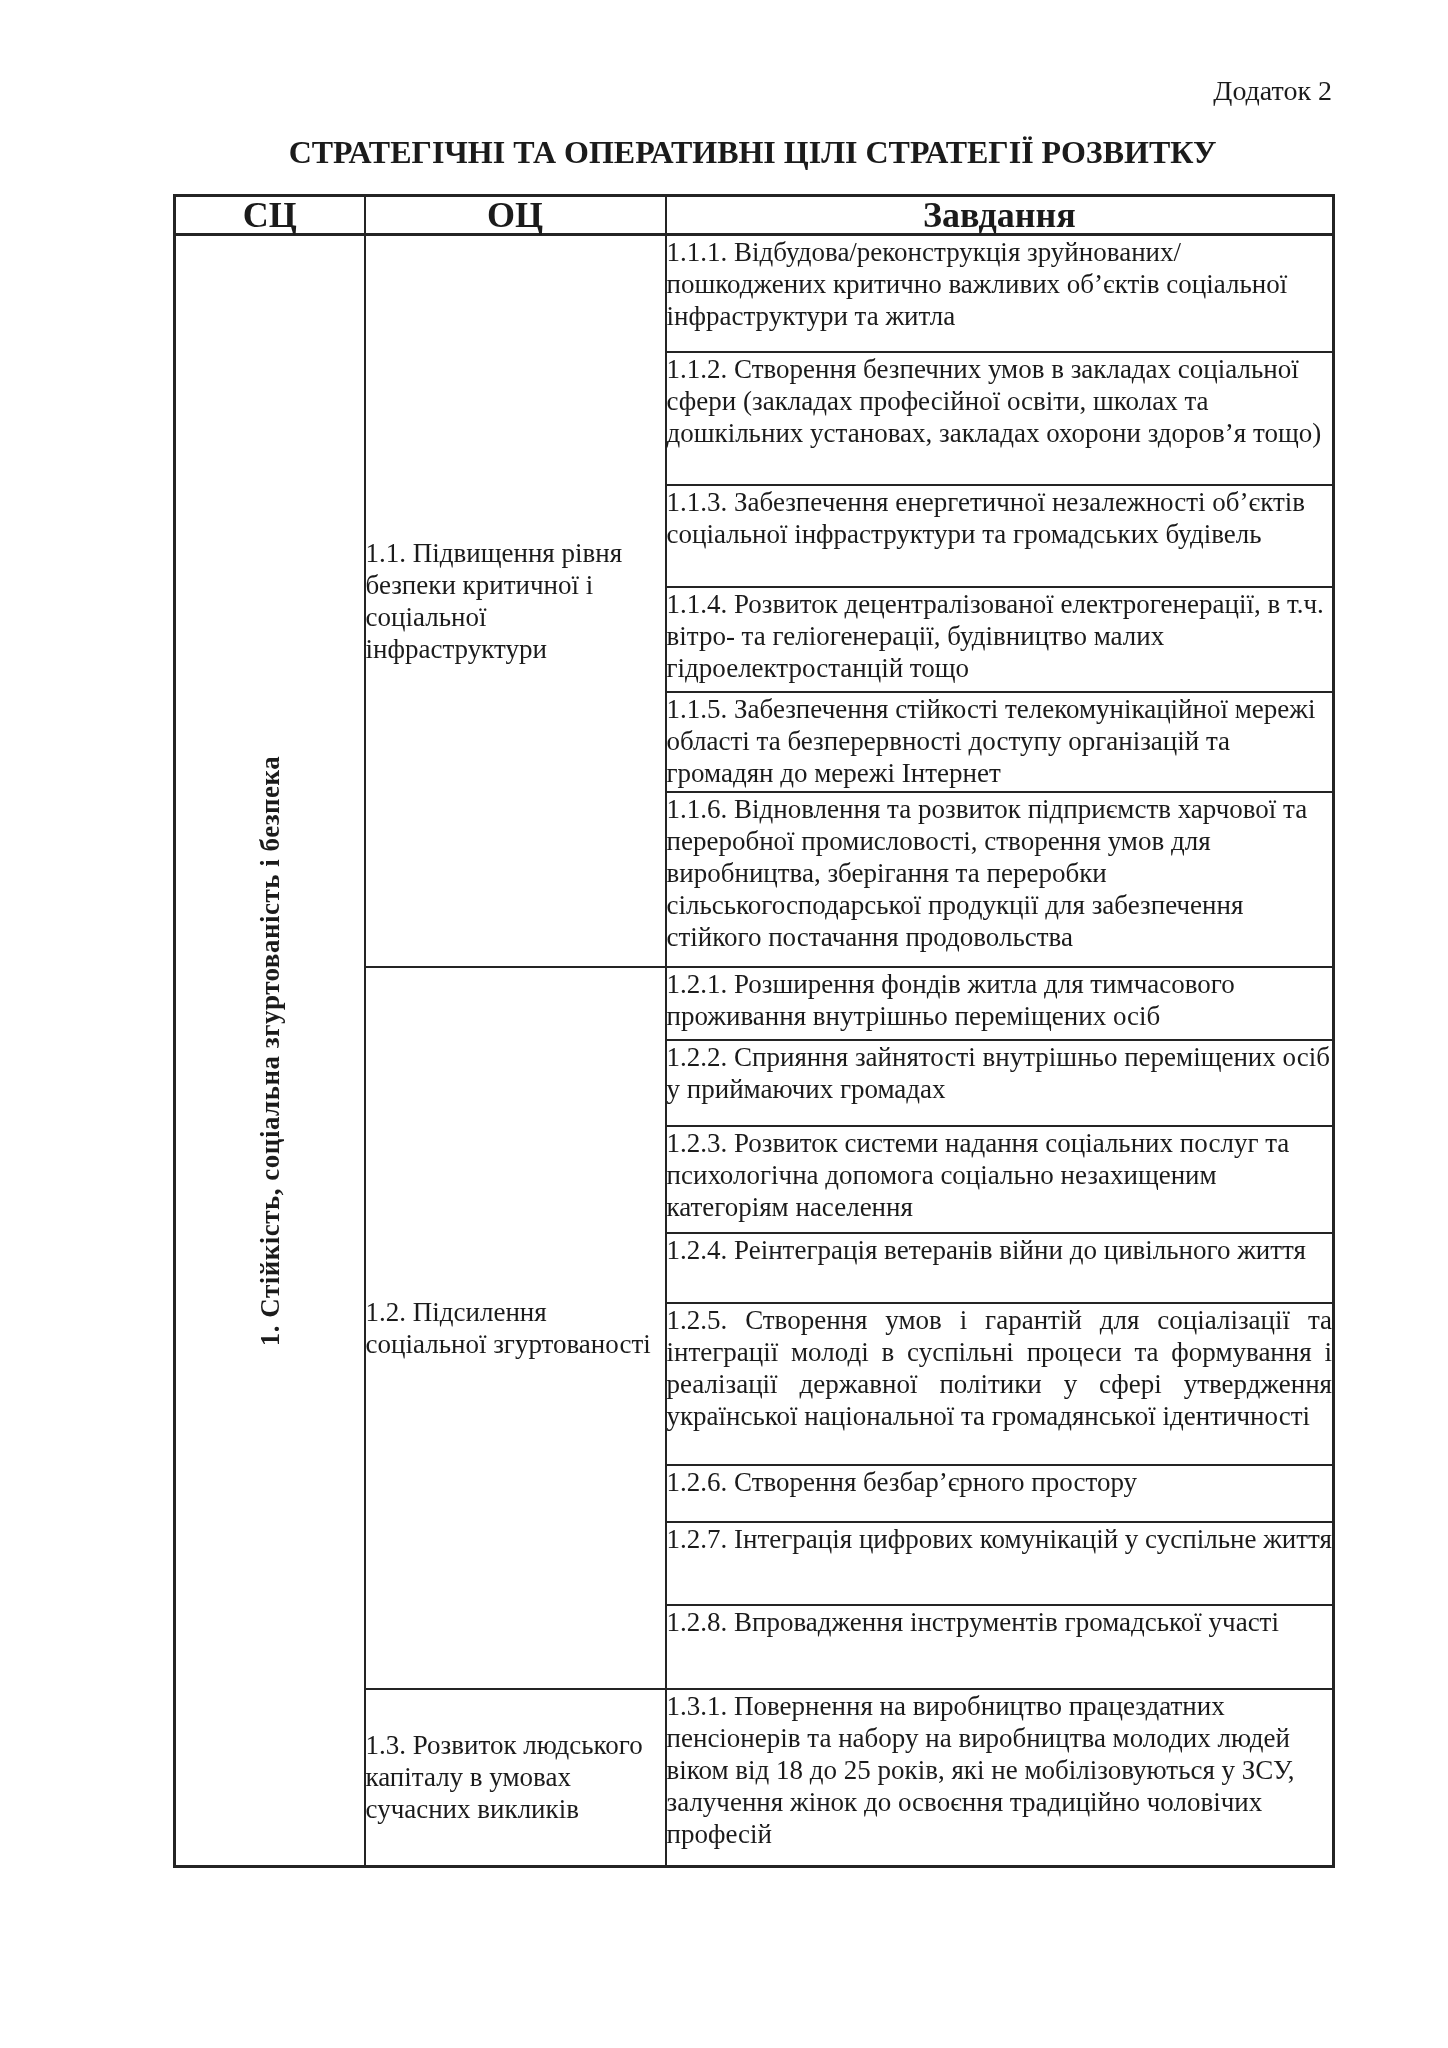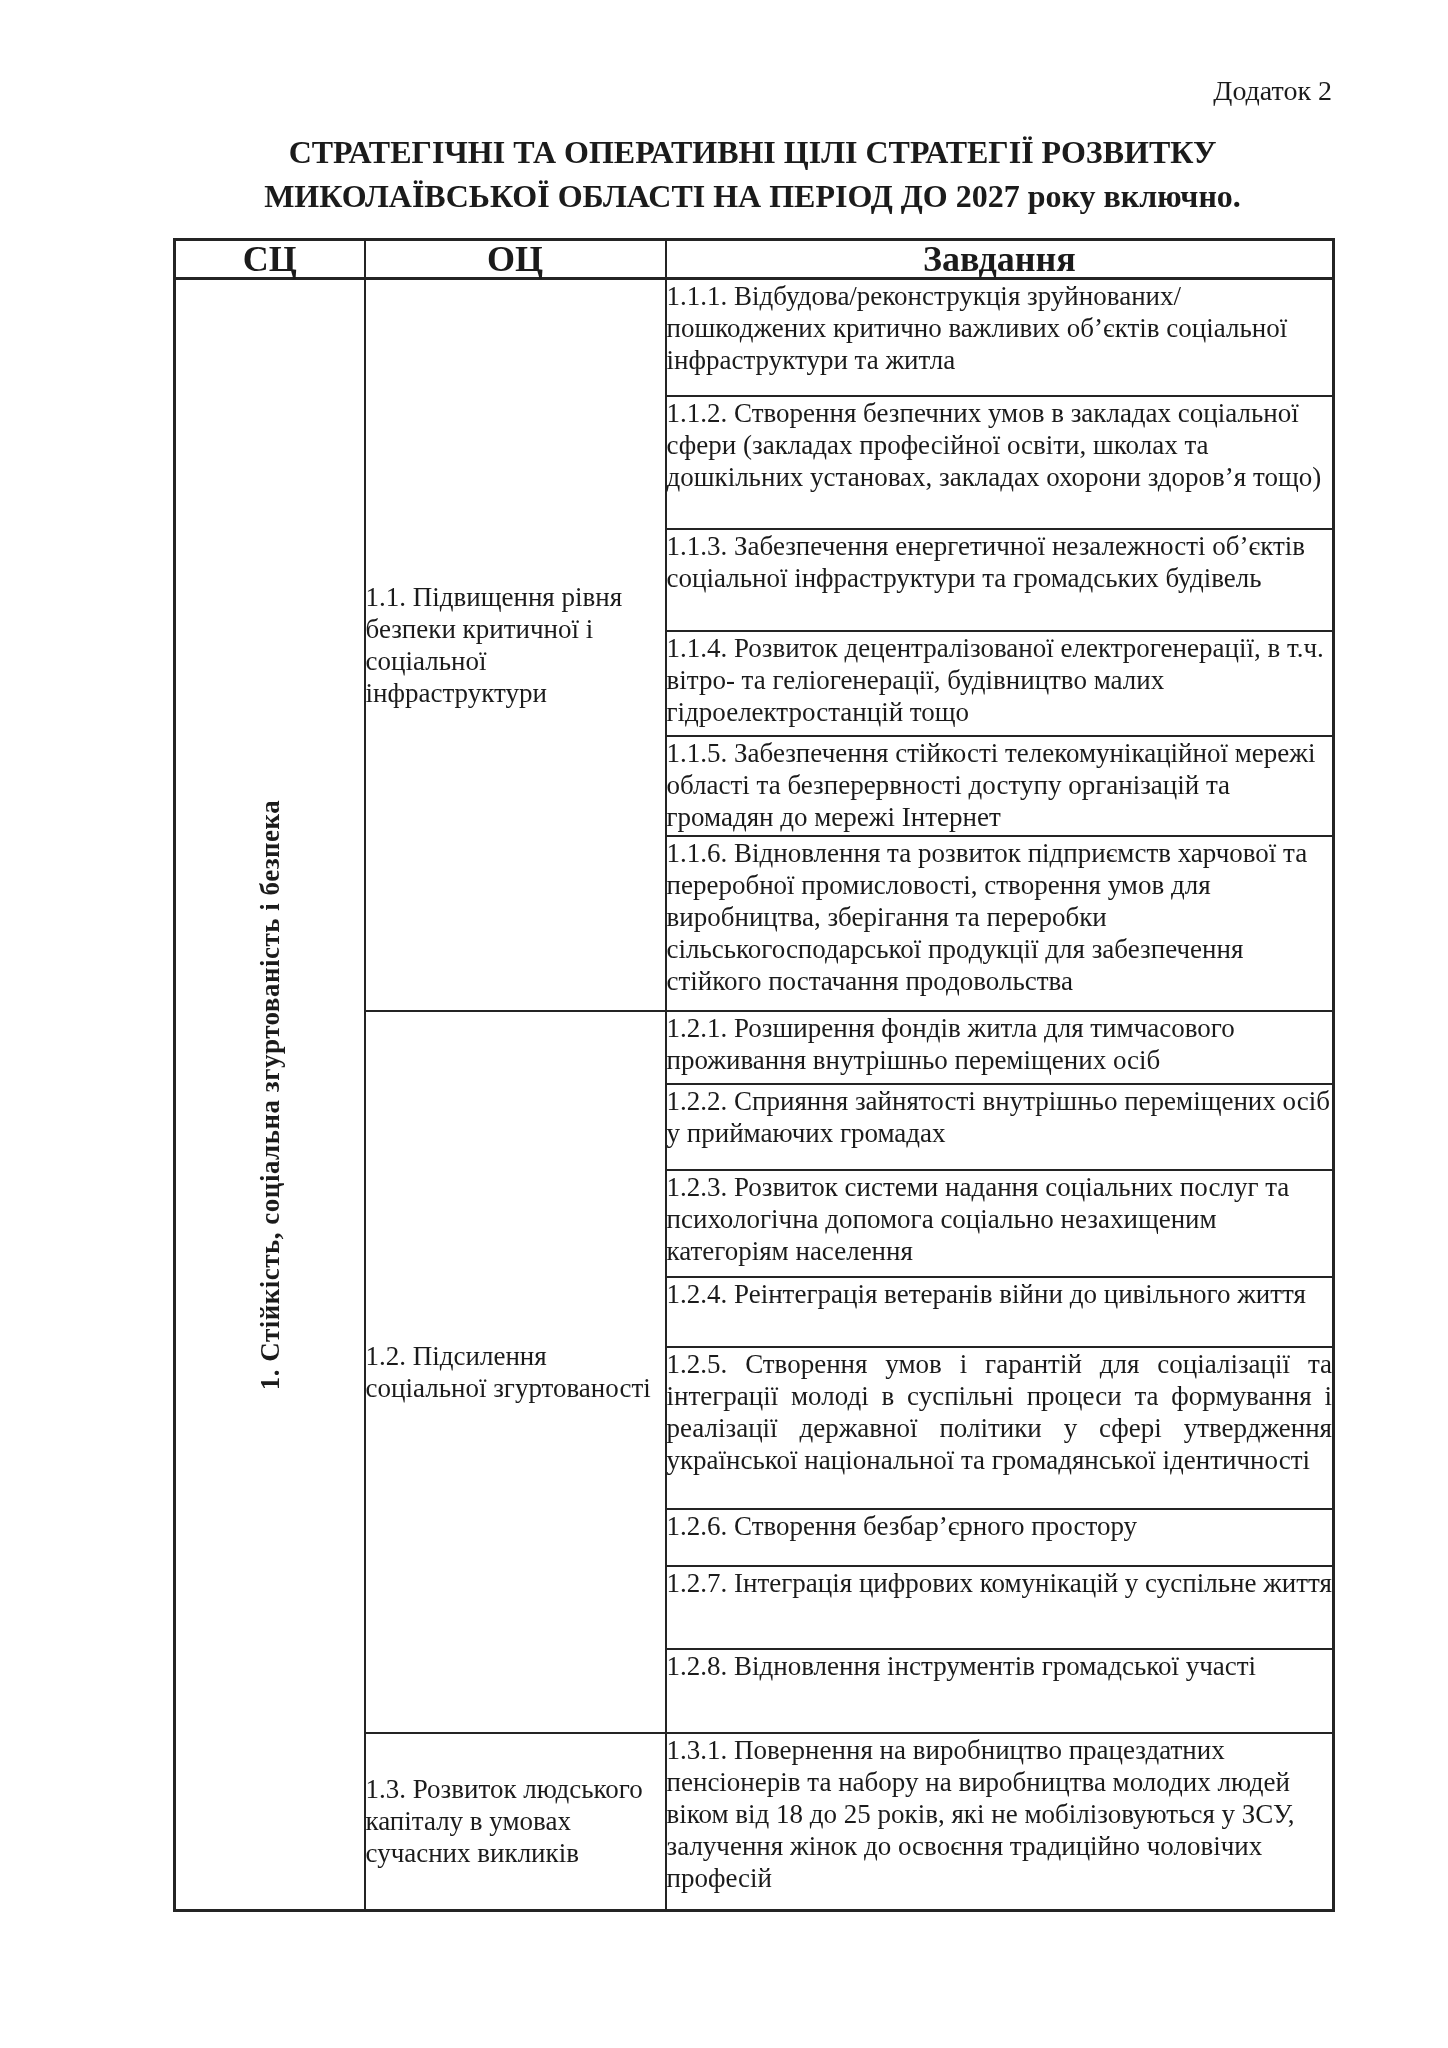--- a/index.html
+++ b/index.html
@@ -110,21 +110,20 @@
 </head>
 <body>
 
 <div class="page">
   <div class="content">
 
     <div class="annex">Додаток 2</div>
 
     <h1 class="title">
       <span>СТРАТЕГІЧНІ ТА ОПЕРАТИВНІ ЦІЛІ СТРАТЕГІЇ РОЗВИТКУ</span><br>
-      <span>МИКОЛАЇВСЬКОЇ ОБЛАСТІ НА ПЕРІОД ДО 2027 року включно.</span>
     </h1>
 
     <table class="goals">
       <colgroup>
         <col class="col-sc">
           <col class="col-oc">
           <col class="col-task">
       </colgroup>
       <thead>
         <tr>
@@ -177,21 +176,21 @@
         <tr class="h162">
           <td class="task just">1.2.5. Створення умов і гарантій для соціалізації та інтеграції молоді в суспільні процеси та формування і реалізації державної політики у сфері утвердження української національної та громадянської ідентичності</td>
         </tr>
         <tr class="h57">
           <td class="task">1.2.6. Створення безбар’єрного простору</td>
         </tr>
         <tr class="h83">
           <td class="task">1.2.7. Інтеграція цифрових комунікацій у суспільне життя</td>
         </tr>
         <tr class="h84">
-          <td class="task just">1.2.8. Відновлення інструментів громадської участі</td>
+          <td class="task just">1.2.8. Впровадження інструментів громадської участі</td>
         </tr>
 
         <tr class="h178">
           <td class="oc-cell">
             <span>1.3. Розвиток людського капіталу в умовах сучасних викликів</span>
           </td>
           <td class="task">1.3.1. Повернення на виробництво працездатних пенсіонерів та набору на виробництва молодих людей віком від 18 до 25 років, які не мобілізовуються у ЗСУ, залучення жінок до освоєння традиційно чоловічих професій</td>
         </tr>
       </tbody>
     </table>

